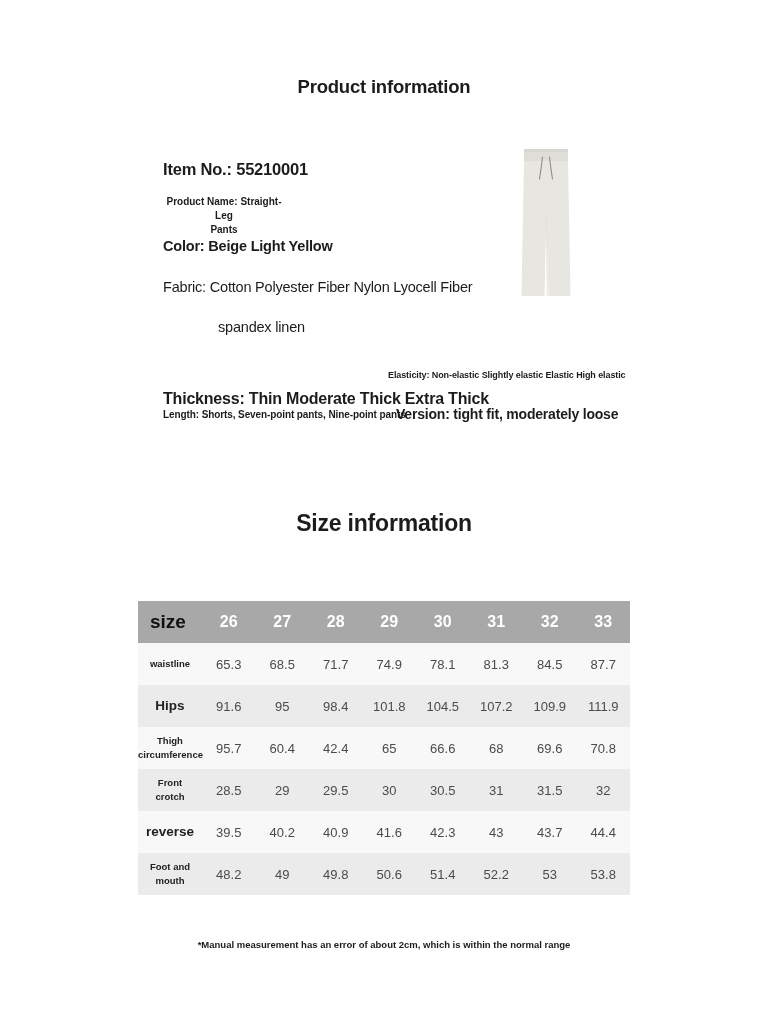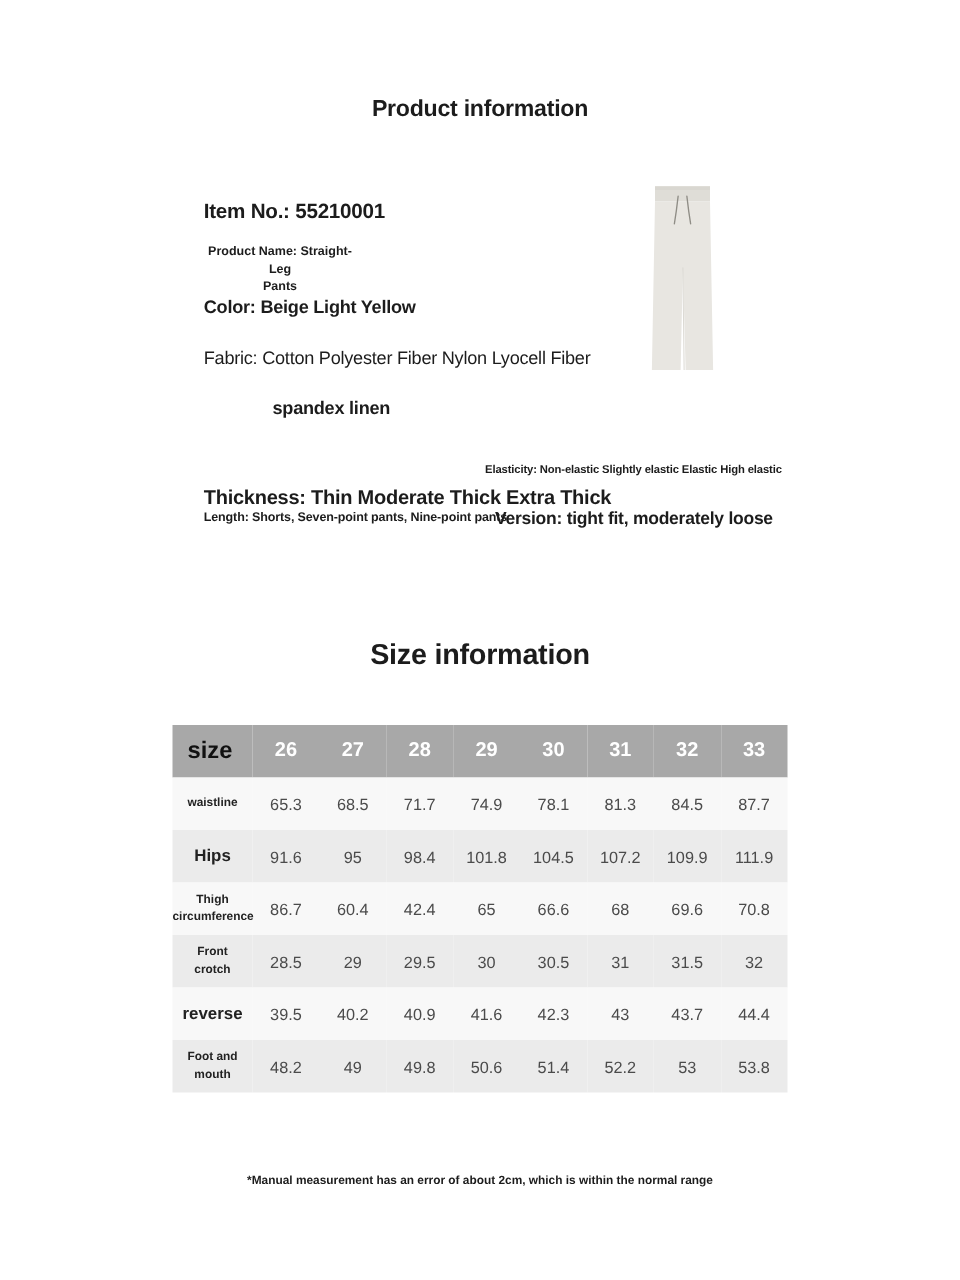--- a/index.html
+++ b/index.html
@@ -9,30 +9,30 @@
     font-family:"Liberation Sans","DejaVu Sans",sans-serif;
     color:#1c1c1c;
   }
   .abs { position:absolute; }
 
   .title-product { top:76px; left:0; width:768px; text-align:center; font-size:18.5px; font-weight:700; letter-spacing:-0.2px; }
   .item-no   { left:163px; top:160px; font-size:16.5px; font-weight:700; letter-spacing:-0.2px; }
   .product-name { left:158px; top:195px; width:132px; font-size:10px; font-weight:700; text-align:center; line-height:1.4; white-space:pre-line; }
   .color-line { left:163px; top:238px; font-size:14.5px; font-weight:700; letter-spacing:-0.2px; }
   .fabric1   { left:163px; top:279px; font-size:14.5px; font-weight:400; letter-spacing:-0.2px; }
-  .fabric2   { left:218px; top:319px; font-size:14.5px; font-weight:700; letter-spacing:-0.2px; }
+  .fabric2   { left:218px; top:319px; font-size:14.5px; font-weight:400; letter-spacing:-0.2px; }
   .thickness { left:163px; top:390px; font-size:16px;   font-weight:700; letter-spacing:-0.2px; }
   .elasticity{ left:388px; top:370px; font-size:9px;    font-weight:700; letter-spacing:-0.1px; }
   .length-line{ left:163px; top:409px; font-size:10px;  font-weight:700; letter-spacing:-0.1px; }
   .version   { left:396px; top:406px; font-size:14px;   font-weight:700; letter-spacing:-0.2px; }
   .pants     { left:520px; top:148px; width:52px; height:150px; }
 
   .title-size { top:510px; left:0; width:768px; text-align:center; font-size:23px; font-weight:700; letter-spacing:-0.2px; }
 
-  .size-table-wrap { left:138px; top:580px; width:492px; }
+  .size-table-wrap { left:138px; top:601px; width:492px; }
   table { border-collapse:collapse; width:492px; table-layout:fixed; }
   thead tr { background:var(--header-bg,#a8a8a8); height:42px; }
   th.corner  { width:64px; text-align:left; padding-left:12px; font-size:19px; font-weight:700; color:#111111; }
   th.colhead { color:var(--header-number-text,#ffffff); font-size:16px; font-weight:700; text-align:center; }
   tbody tr { height:42px; }
   tbody tr:nth-child(odd)  { background:var(--row-light,#f8f8f8); }
   tbody tr:nth-child(even) { background:var(--row-dark,#ebebeb); }
   th.rowlabel { font-size:9.5px; font-weight:700; color:#222222; text-align:center; white-space:pre-line; line-height:1.5; }
   tbody tr:nth-child(2) th.rowlabel,
   tbody tr:nth-child(5) th.rowlabel { font-size:13.5px; }
@@ -103,21 +103,21 @@
           <td class="val">98.4</td>
           <td class="val">101.8</td>
           <td class="val">104.5</td>
           <td class="val">107.2</td>
           <td class="val">109.9</td>
           <td class="val">111.9</td>
         </tr>
         <tr>
           <th class="rowlabel">Thigh
 circumference</th>
-          <td class="val">86.7</td>
+          <td class="val">95.7</td>
           <td class="val">60.4</td>
           <td class="val">42.4</td>
           <td class="val">65</td>
           <td class="val">66.6</td>
           <td class="val">68</td>
           <td class="val">69.6</td>
           <td class="val">70.8</td>
         </tr>
         <tr>
           <th class="rowlabel">Front

